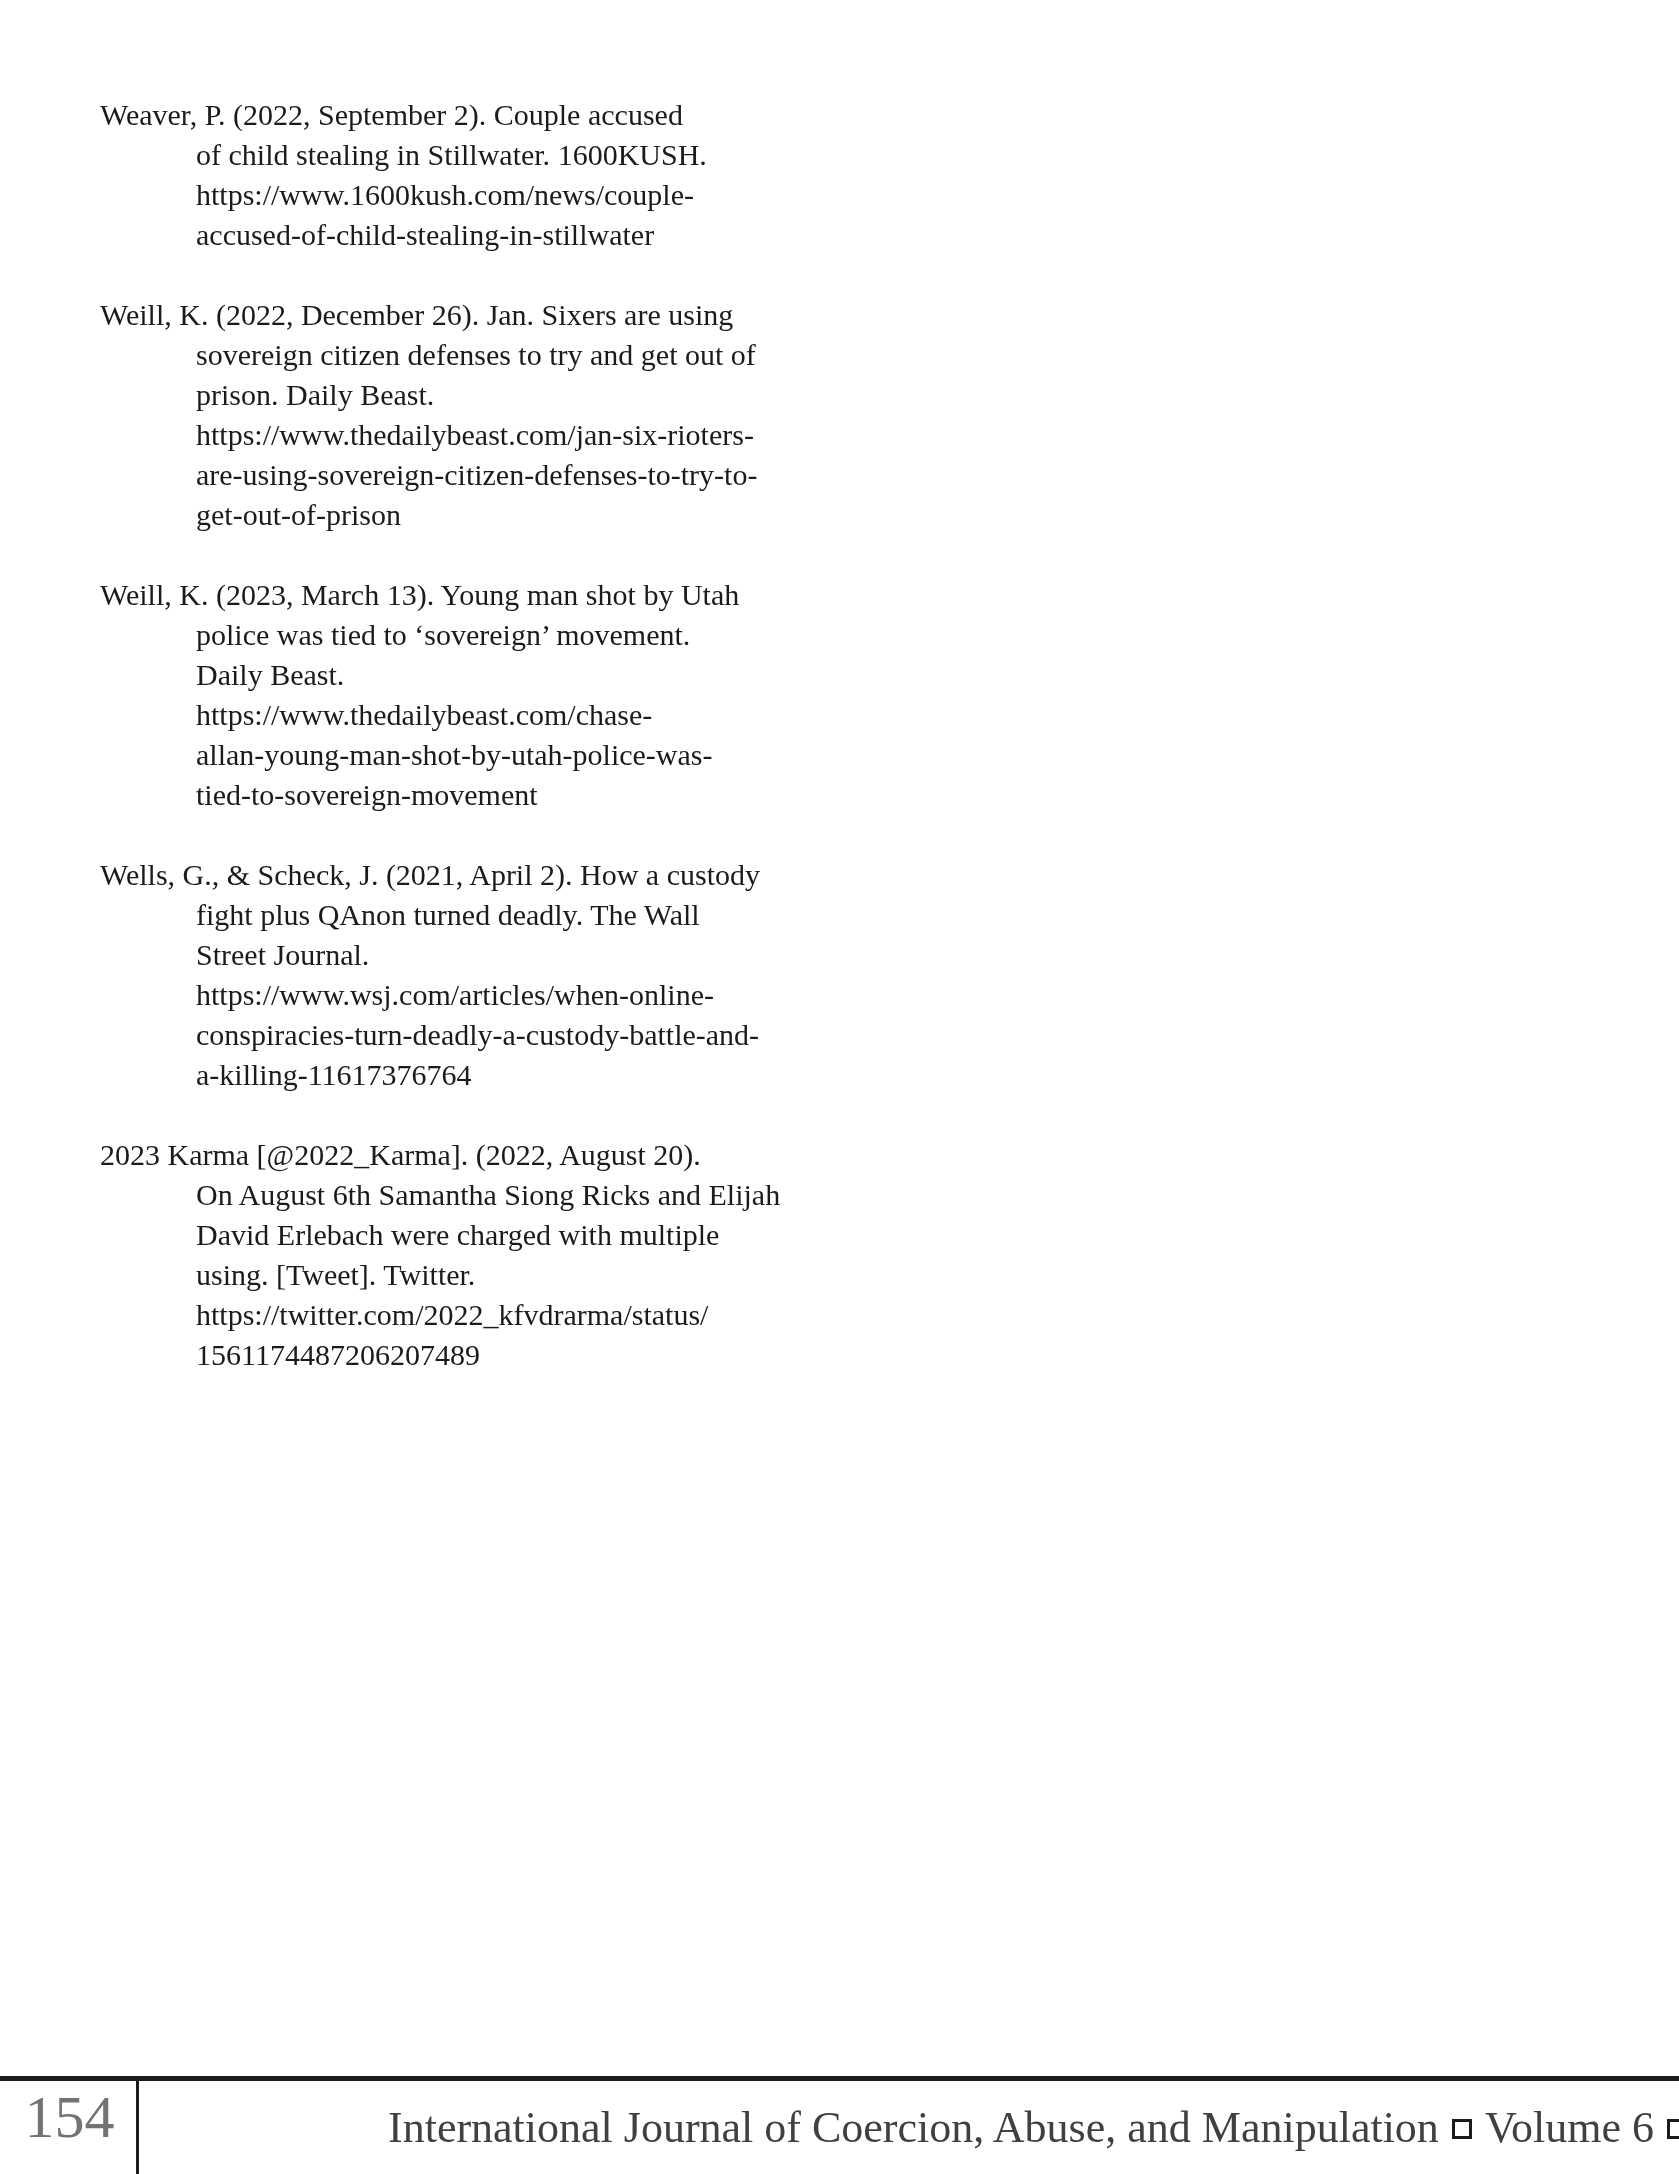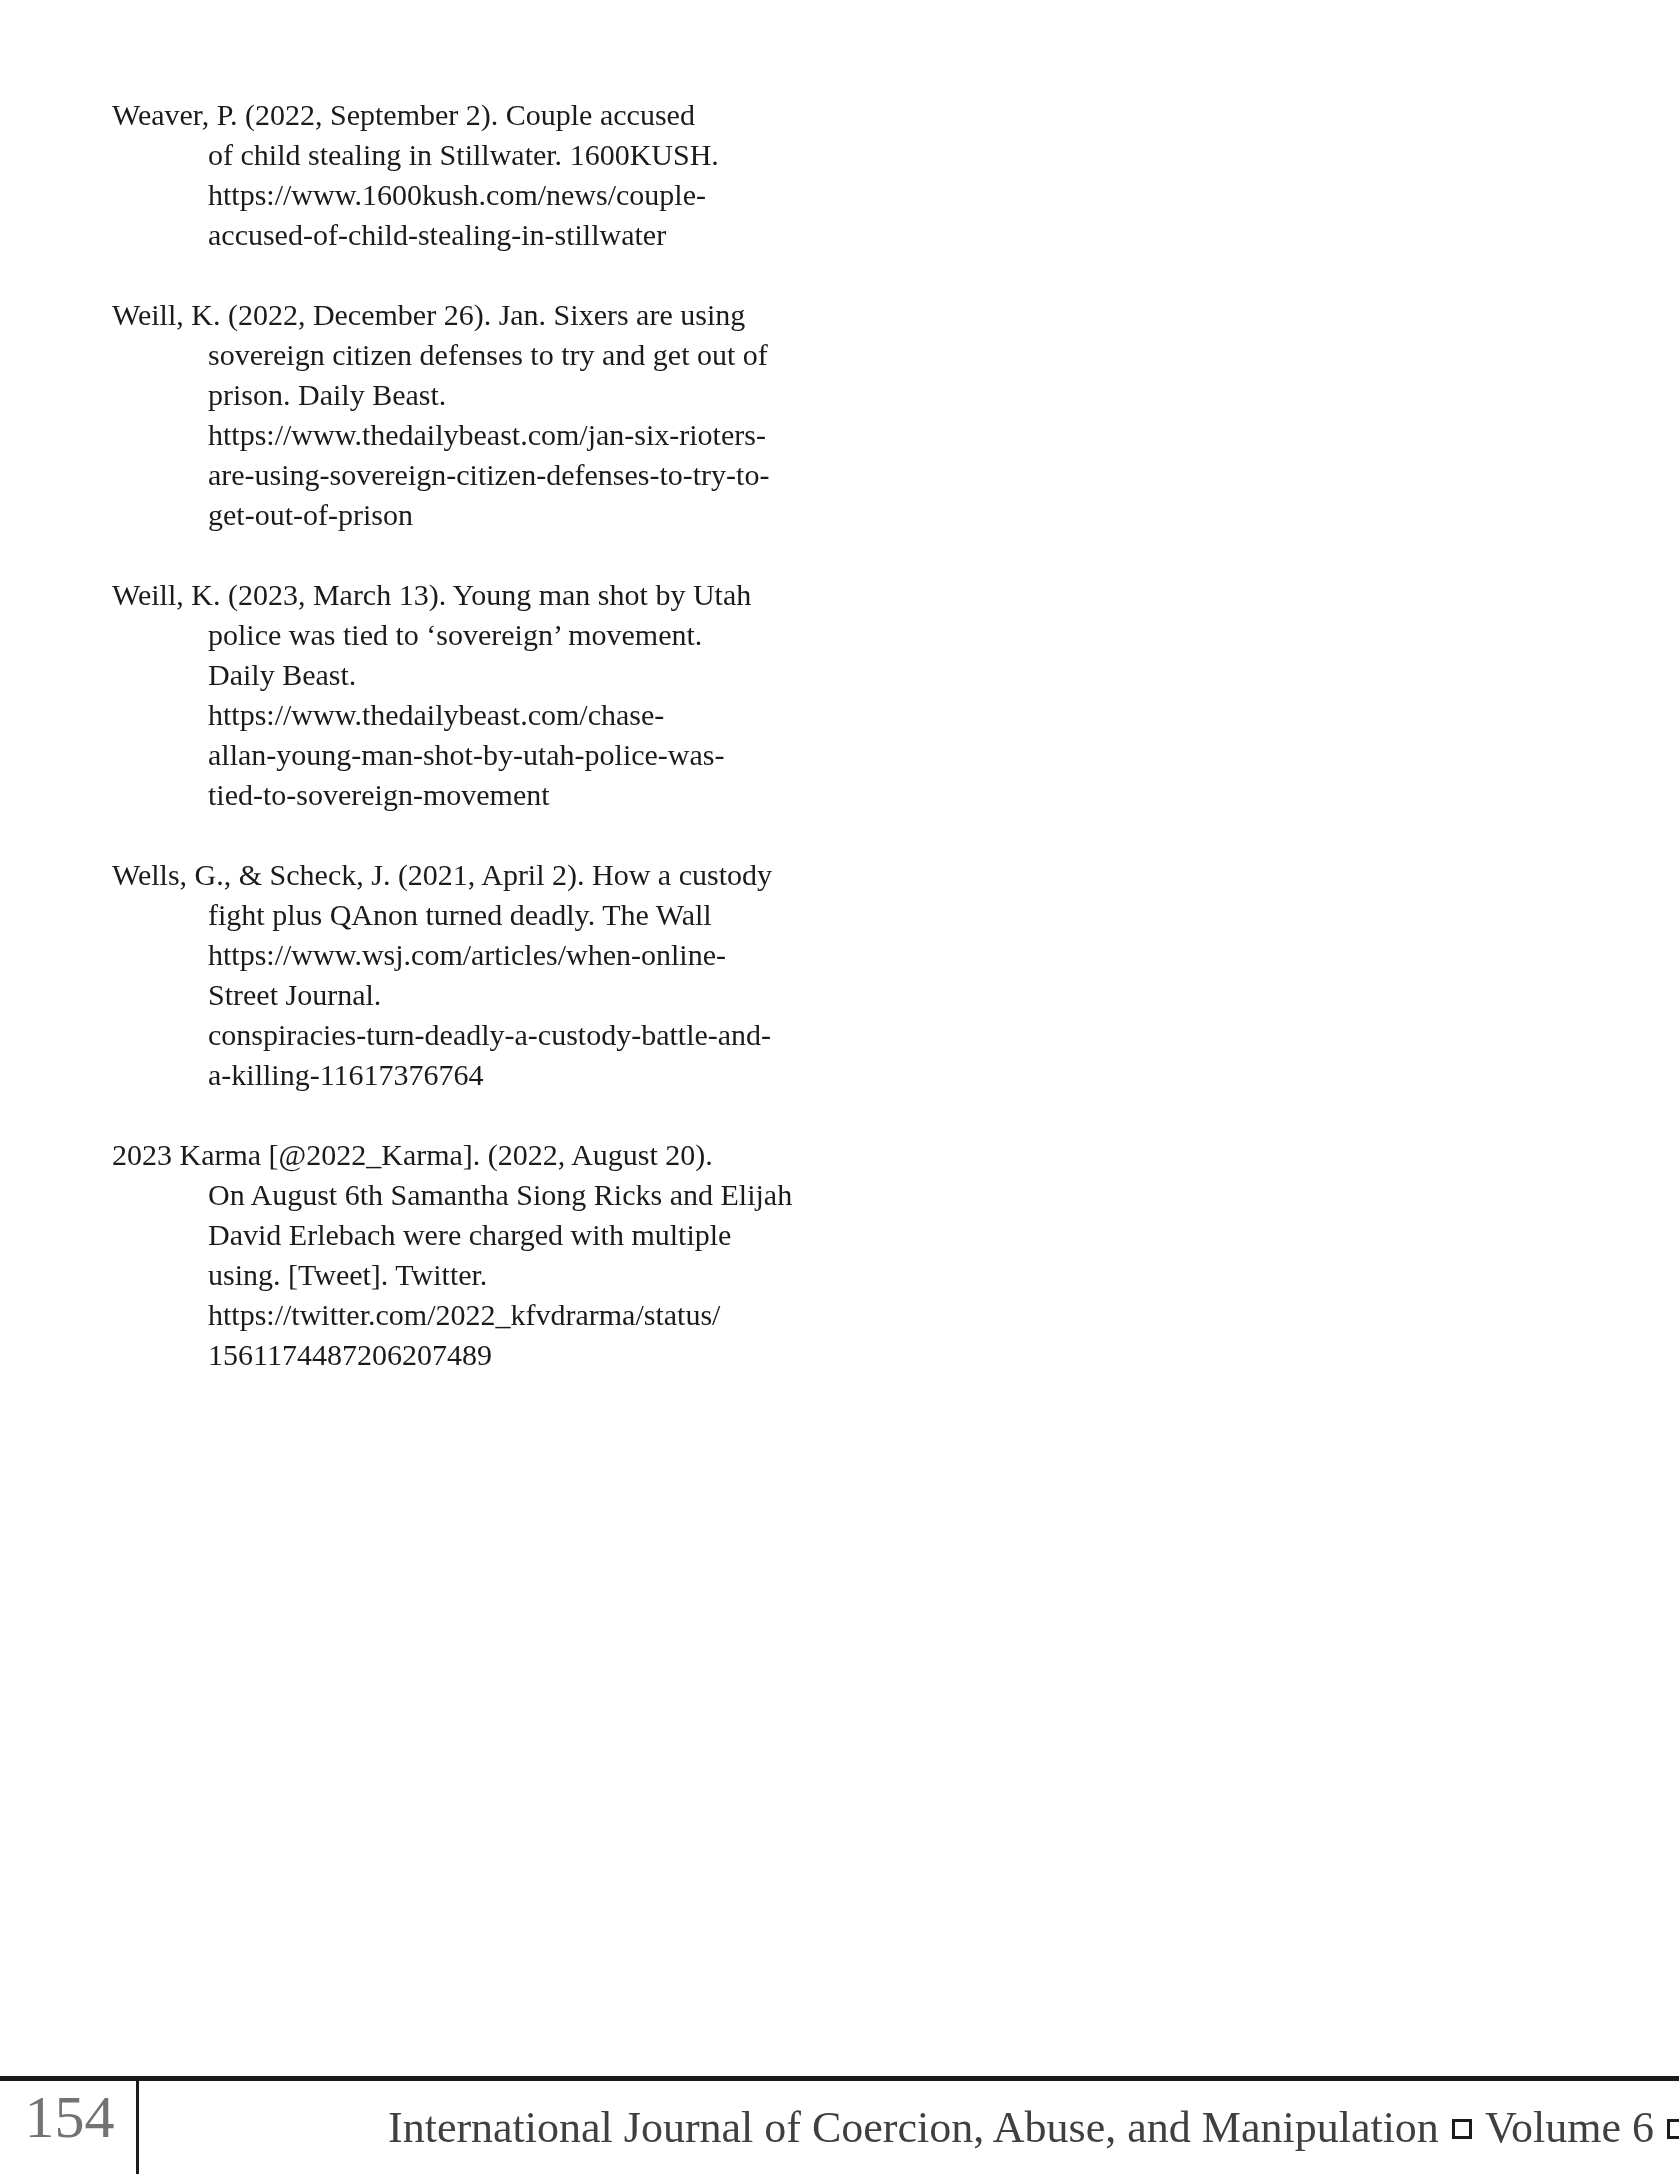--- a/index.html
+++ b/index.html
@@ -13,21 +13,21 @@
     overflow: hidden;
   }
   .references {
     position: absolute;
     left: 100px;
     top: 95px;
     width: 782px;
     font-size: 30px;
     line-height: 40px;
   }
-  .reference { margin: 0 0 40px 12px; }
+  .reference { margin: 0 0 40px 0; }
   .ref-line { white-space: nowrap; }
   .ref-line.cont { padding-left: 96px; }
   .it { }
   .footer-rule {
     position: absolute;
     left: 0;
     top: 2076px;
     width: 1680px;
     height: 4.7px;
     background: #1b1b1b;
@@ -90,22 +90,22 @@
         <div class="ref-line"><span class="ro">Weill, K. (2023, March 13). Young man shot by Utah</span></div>
         <div class="ref-line cont"><span class="ro">police was tied to ‘sovereign’ movement.</span></div>
         <div class="ref-line cont"><span class="it">Daily Beast.</span></div>
         <div class="ref-line cont"><span class="ro">https://www.thedailybeast.com/chase-</span></div>
         <div class="ref-line cont"><span class="ro">allan-young-man-shot-by-utah-police-was-</span></div>
         <div class="ref-line cont"><span class="ro">tied-to-sovereign-movement</span></div>
       </div>
       <div class="reference">
         <div class="ref-line"><span class="ro">Wells, G., &amp; Scheck, J. (2021, April 2). How a custody</span></div>
         <div class="ref-line cont"><span class="ro">fight plus QAnon turned deadly. </span><span class="it">The Wall</span></div>
+        <div class="ref-line cont"><span class="it">Street Journal.</span></div>
         <div class="ref-line cont"><span class="ro">https://www.wsj.com/articles/when-online-</span></div>
-        <div class="ref-line cont"><span class="it">Street Journal.</span></div>
         <div class="ref-line cont"><span class="ro">conspiracies-turn-deadly-a-custody-battle-and-</span></div>
         <div class="ref-line cont"><span class="ro">a-killing-11617376764</span></div>
       </div>
       <div class="reference">
         <div class="ref-line"><span class="ro">2023 Karma [@2022_Karma]. (2022, August 20).</span></div>
         <div class="ref-line cont"><span class="it">On August 6th Samantha Siong Ricks and Elijah</span></div>
         <div class="ref-line cont"><span class="it">David Erlebach were charged with multiple</span></div>
         <div class="ref-line cont"><span class="it">using.</span><span class="ro"> [Tweet]. Twitter.</span></div>
         <div class="ref-line cont"><span class="ro">https://twitter.com/2022_kfvdrarma/status/</span></div>
         <div class="ref-line cont"><span class="ro">1561174487206207489</span></div>

